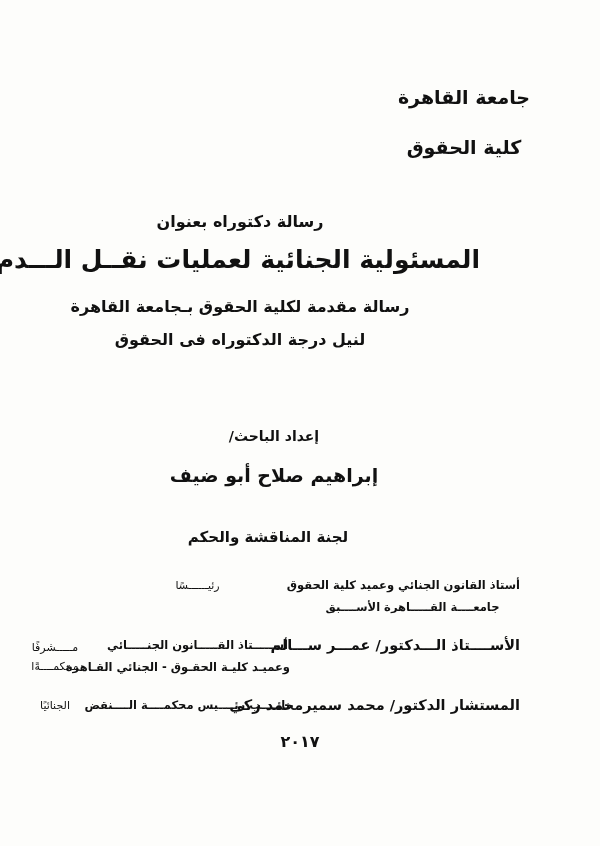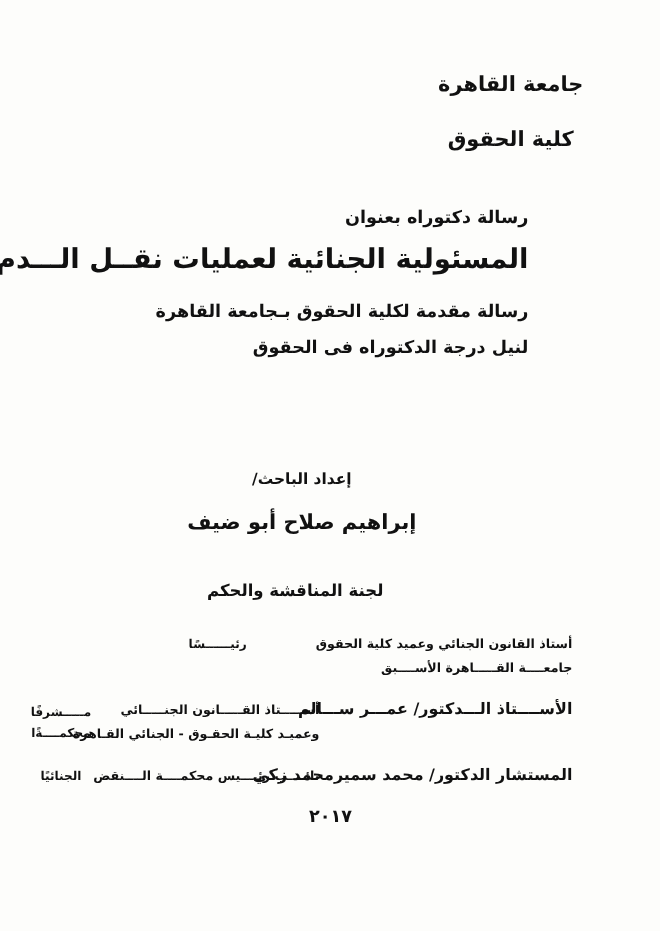--- a/index.html
+++ b/index.html
@@ -15,37 +15,37 @@
   .page {
     position: relative;
     width: 600px;
     height: 846px;
     background: #fdfdfb;
     overflow: hidden;
   }
   
   .header {
     position: absolute;
-    top: 52px;
+    top: 72px;
     right: 70px;
     text-align: center;
   }
   .header .uni-line {
     font-size: 19px;
     font-weight: bold;
     line-height: 50px;
     white-space: nowrap;
   }
   
   .title-block {
     position: absolute;
-    top: 188px;
+    top: 212px;
     left: 0;
     width: 480px;
-    text-align: right;
+    text-align: center;
   }
   .thesis-type {
     font-size: 16px;
     font-weight: bold;
     margin-bottom: 14px;
   }
   .thesis-title {
     font-size: 25px;
     font-weight: bold;
     margin-bottom: 16px;
@@ -99,25 +99,26 @@
   .member-name {
     font-size: 14.5px;
     font-weight: bold;
     line-height: 22px;
     white-space: nowrap;
   }
   .member-desc {
     font-size: 11.5px;
     font-weight: bold;
     line-height: 22px;
+    text-align: center;
   }
   .member-desc div { white-space: nowrap; }
   .member-role {
     font-size: 11px;
-    font-weight: bold;
+    font-weight: normal;
     line-height: 19px;
     text-align: center;
     padding-top: 2px;
   }
   .member-role div { white-space: nowrap; }
   .row-2 .member-role { padding-top: 4px; }
   
   .year {
     position: absolute;
     top: 732px;

